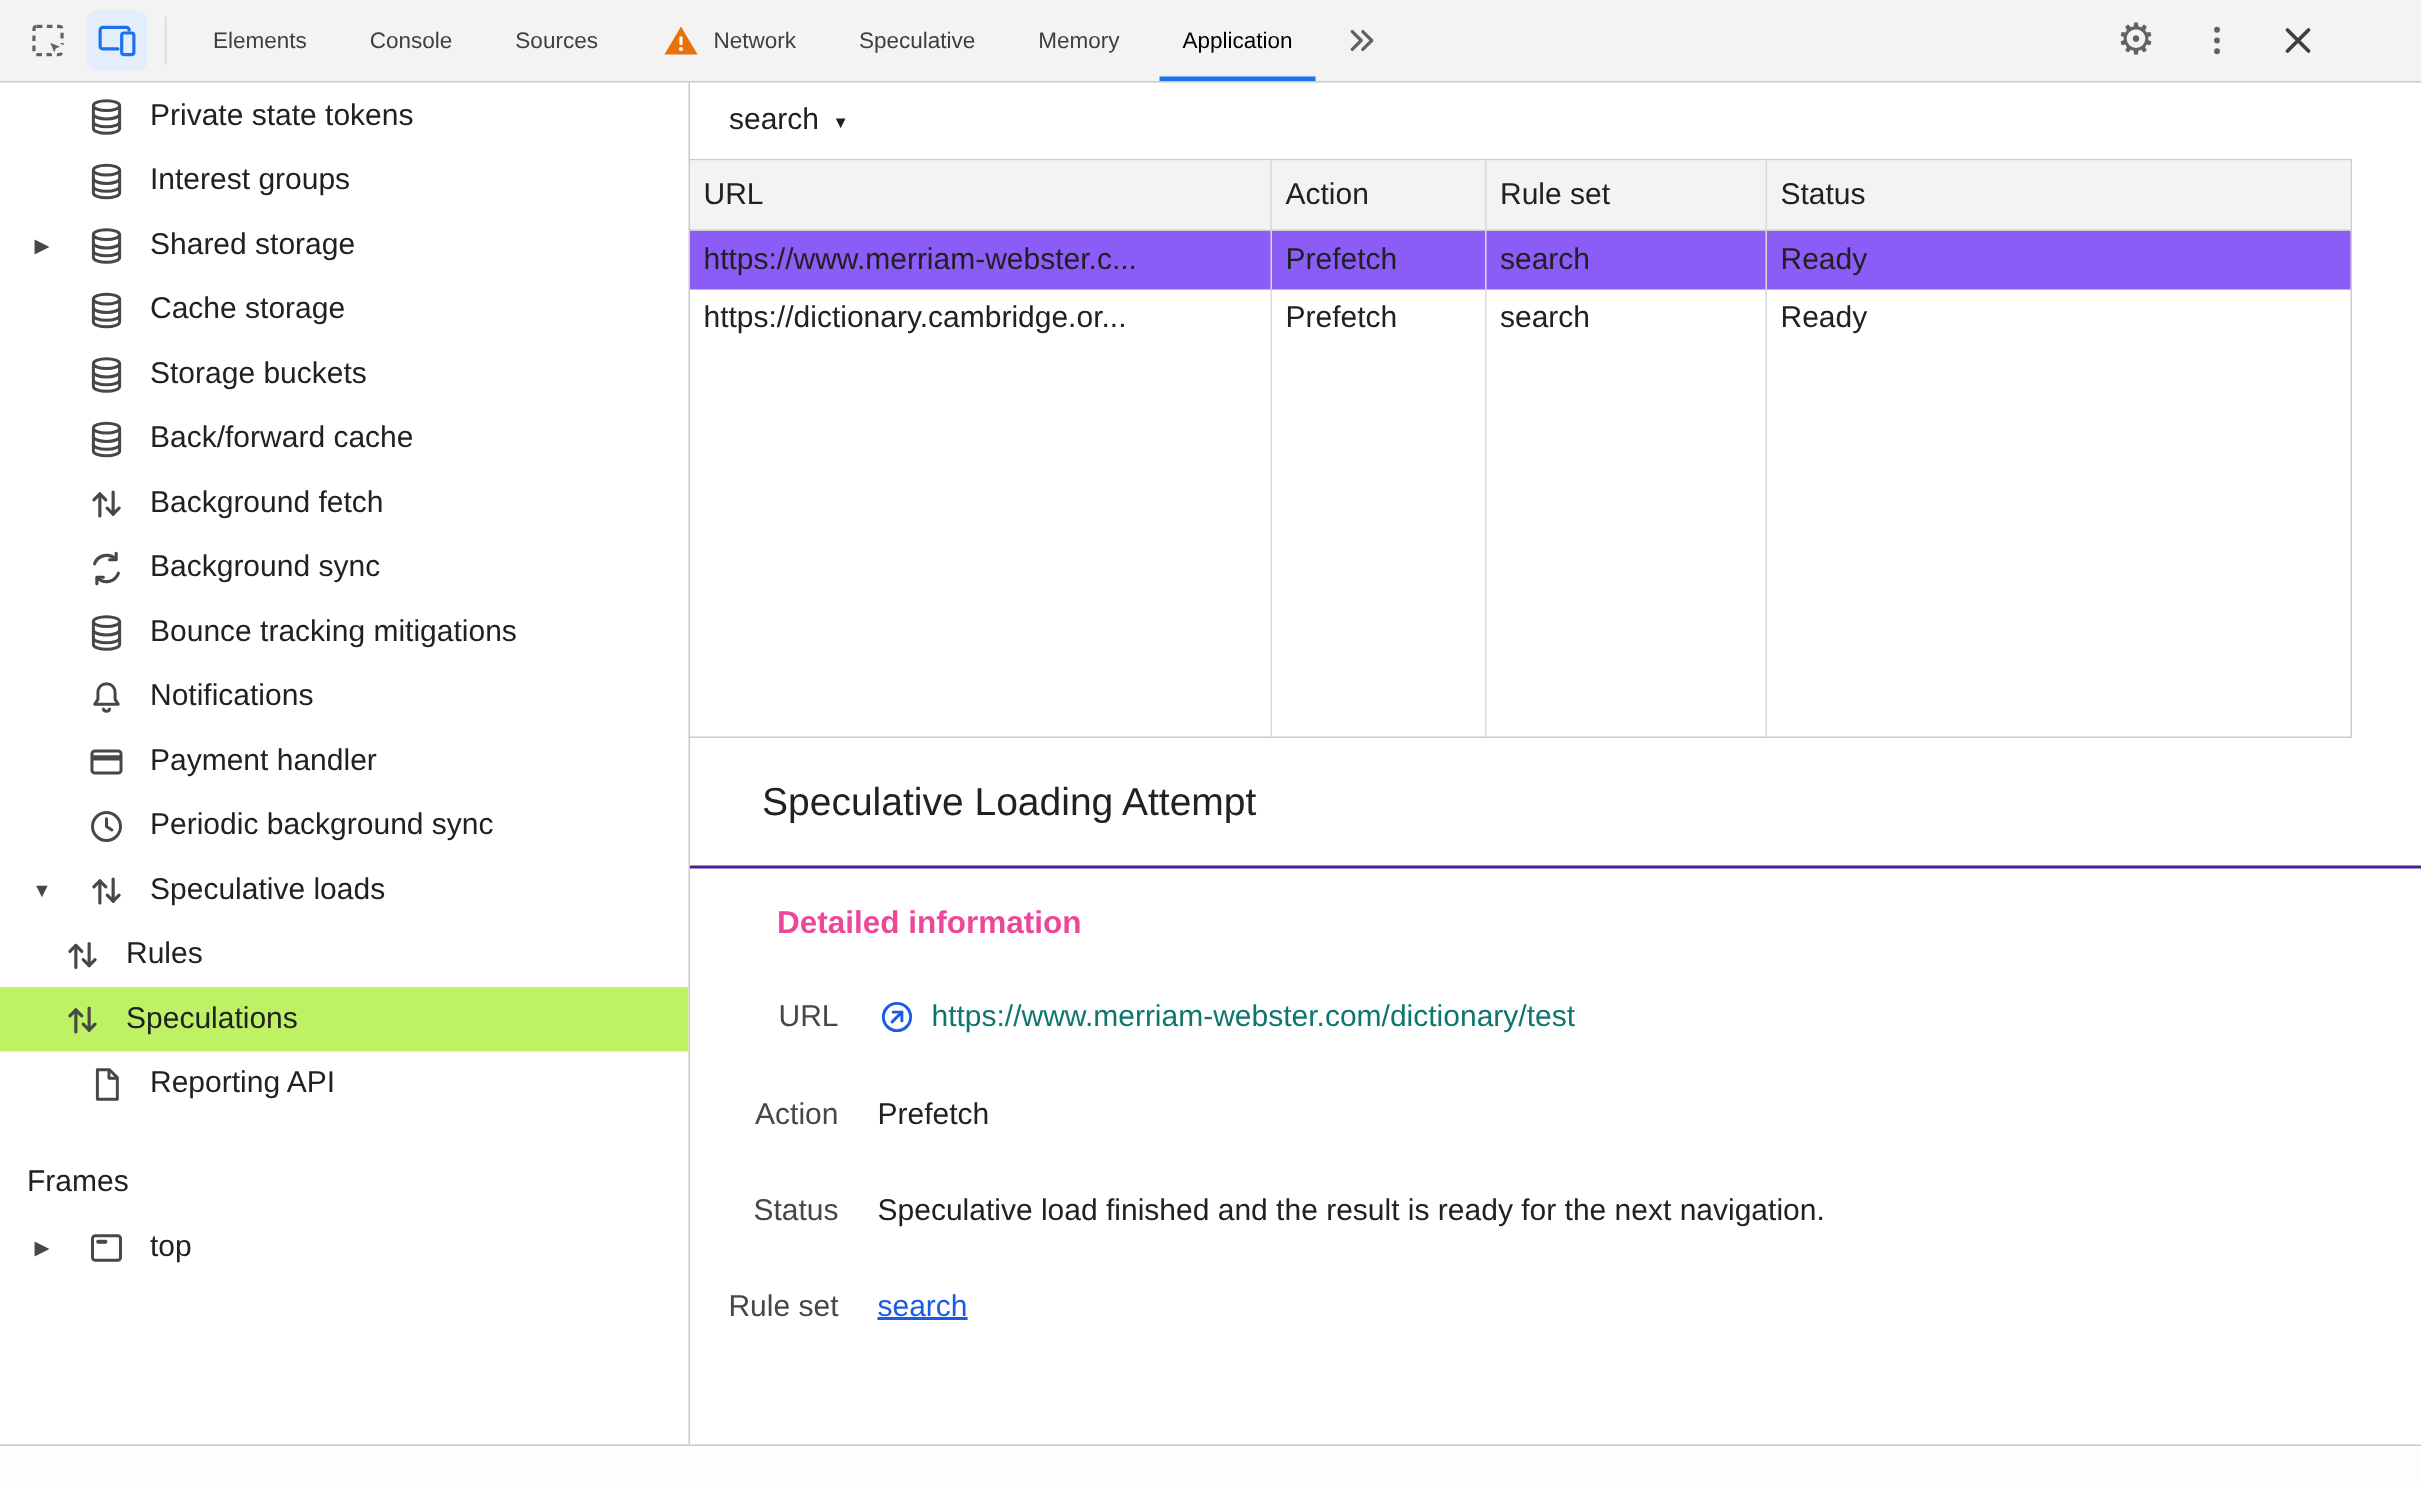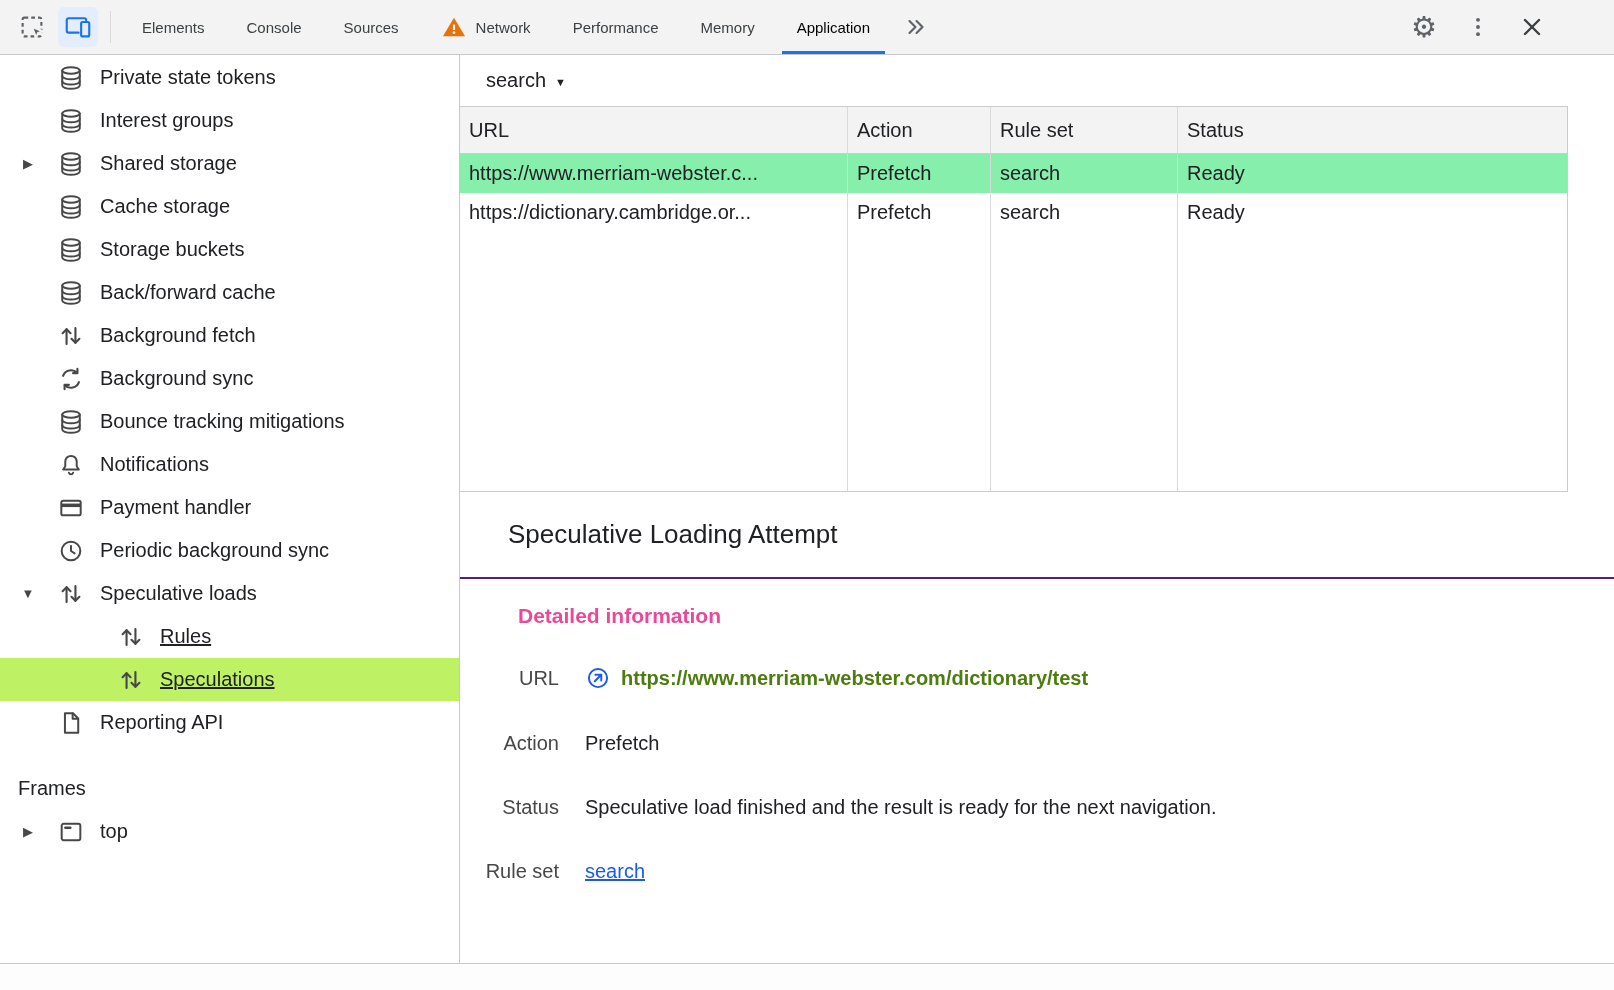--- a/index.html
+++ b/index.html
@@ -43,21 +43,21 @@
 
   
   .sidebar {
     flex:0 0 460px; border-right:1px solid #c9c9c9; overflow:hidden;
     font-size:20px; padding-top:1px;
   }
   .side-item {
     position:relative; height:43px; display:flex; align-items:center;
     padding-left:57px; gap:15px; cursor:pointer; white-space:nowrap;
   }
-  .side-item.sub { padding-left:117px;text-decoration:underline; }
+  .side-item.sub { padding-left:41px; }
   .side-item.selected { background:#bef264; }
   .side-item .exp {
     position:absolute; left:20px; width:16px; font-size:13px; color:#474747; text-align:center;
   }
   .side-header { height:43px; display:flex; align-items:center; padding-left:18px; margin-top:23px; }
   .side-icon { width:28px; height:28px; flex:0 0 28px; }
 
   
   .panel { flex:1; display:flex; flex-direction:column; min-width:0; }
   .filter-row { flex:0 0 51px; display:flex; align-items:center; gap:9px; padding-left:26px; font-size:20px; cursor:pointer; }
@@ -68,38 +68,38 @@
     display:flex; flex-direction:column; font-size:20px;
   }
   .dg-row { display:grid; grid-template-columns:388px 143px 187px 1fr; }
   .dg-row > div {
     padding:0 9px; display:flex; align-items:center;
     border-right:1px solid #d9d9d9; white-space:nowrap; overflow:hidden;
   }
   .dg-row > div:last-child { border-right:none; }
   .dg-header { flex:0 0 47px; background:#f3f3f3; border-bottom:1px solid #ccc; }
   .dg-data { flex:0 0 39px; cursor:pointer; }
-  .dg-data.odd { background:#86efac; }
+  .dg-data.odd { background:#8b5cf6; }
   .dg-filler { flex:1; }
 
   .attempt-title-row {
     flex:0 0 87px; border-bottom:2px solid #4c1d95; display:flex; align-items:center;
     padding-left:48px; font-size:26px;
   }
   .details { flex:1; padding-top:25px; overflow:hidden; }
   .details-heading {
     margin:0 0 37px 58px; font-size:21px; font-weight:bold; color:#ec4899;
   }
   .field-row {
     display:grid; grid-template-columns:99px 1fr; column-gap:26px;
     align-items:center; margin-bottom:41px; font-size:20px;
   }
   .field-label { text-align:right; color:#474747; }
   .field-value { color:#202124; display:flex; align-items:center; gap:10px; }
-  .url-link { color:#4d7c0f; text-decoration:none; cursor:pointer;font-weight:bold; }
+  .url-link { color:#0f766e; text-decoration:none; cursor:pointer; }
   .ruleset-link { color:#1a5ce8; text-decoration:underline; cursor:pointer; }
 
   .statusbar { flex:0 0 27px; border-top:1px solid #c9c9c9; background:#fdfdfd; }
 </style>
 </head>
 <body>
 
 <svg width="0" height="0" style="position:absolute">
   <defs>
     <g id="icon-db" fill="none" stroke="#474747" stroke-width="1.7" stroke-linecap="round" stroke-linejoin="round">
@@ -179,21 +179,21 @@
       </div>
       <div class="tab">
         <svg viewBox="0 0 24 24" width="26" height="26">
           <path d="M12 3.4 22.2 20.6H1.8z" fill="#e8710a"></path>
           <rect x="11" y="9.6" width="2" height="5.2" rx="0.6" fill="#fff"></rect>
           <circle cx="12" cy="17.2" r="1.25" fill="#fff"></circle>
         </svg>
         <span>Network</span>
       </div>
       <div class="tab">
-        <span>Performance</span>
+        <span>Speculative</span>
       </div>
       <div class="tab">
         <span>Memory</span>
       </div>
       <div class="tab active">
         <span>Application</span>
       </div>
       <div class="more-tabs">
         <svg viewBox="0 0 24 24" width="26" height="26">
           <g fill="none" stroke="#5f6368" stroke-width="2" stroke-linecap="round" stroke-linejoin="round">

